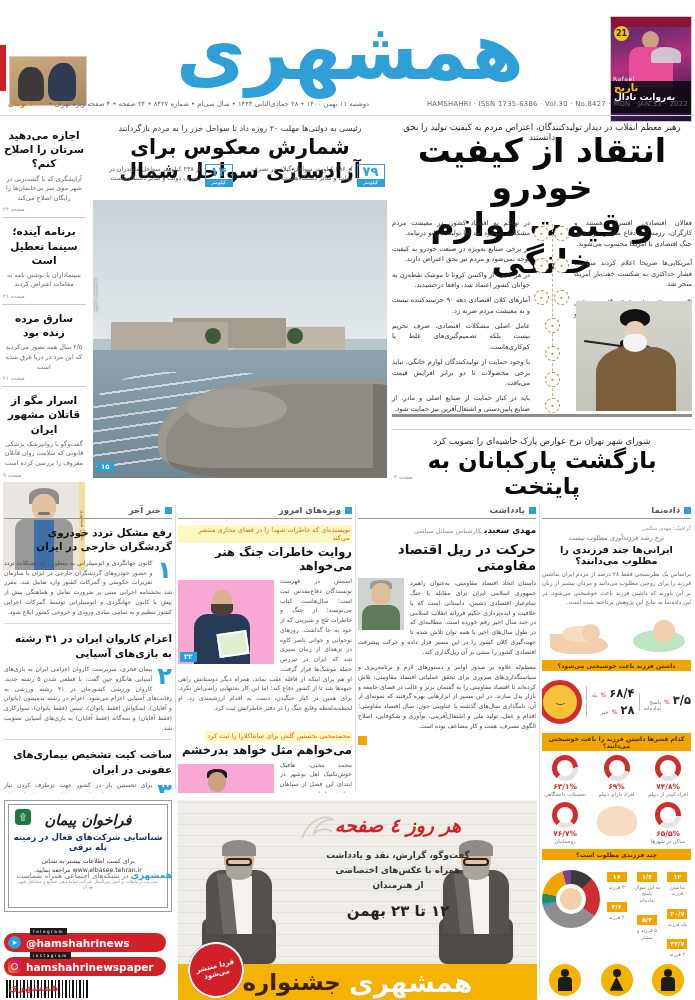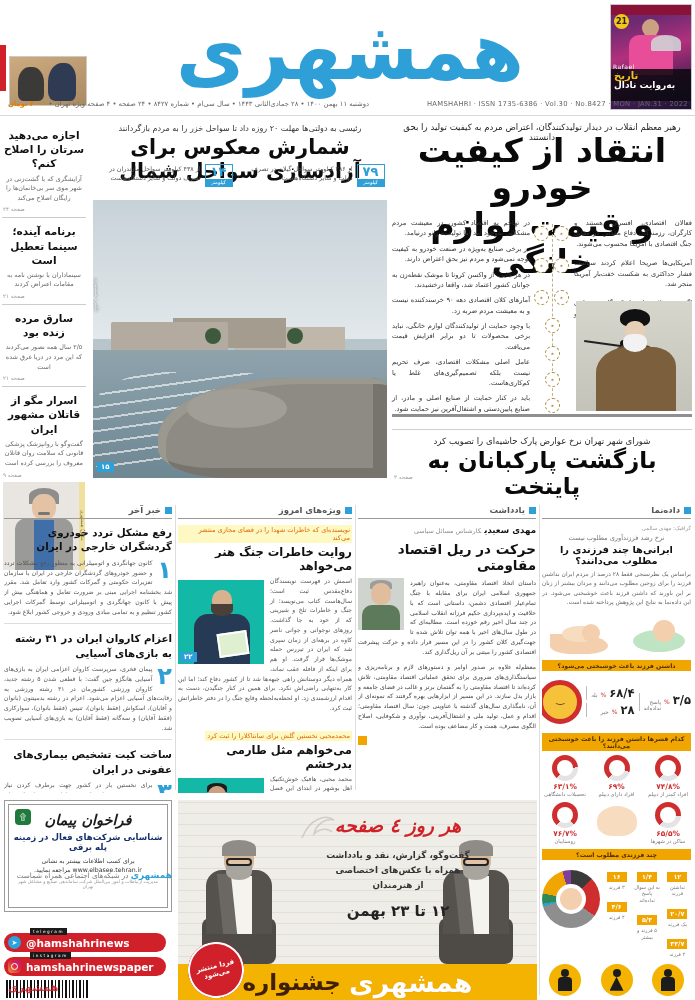--- a/index.html
+++ b/index.html
@@ -9,21 +9,21 @@
   
   .edge-red{left:0;top:45px;width:6px;height:46px;background:#d0202a}
   .mast-photo{left:9px;top:56px;width:76px;height:48px;border:1px solid #cfc9bf;
       background:linear-gradient(135deg,#c9a87c 0 30%,#b59succ 0),linear-gradient(160deg,#cfae85,#9d8precision);
       background:linear-gradient(160deg,#cdab80,#a8induc);}
   .mast-photo{background:linear-gradient(160deg,#cdab80,#a98a64)}
   .mast-photo .fig1{position:absolute;left:8px;bottom:4px;width:26px;height:34px;background:#3c3a38;border-radius:45% 45% 20% 20%}
   .mast-photo .fig2{position:absolute;right:10px;bottom:4px;width:28px;height:38px;background:#2e3b52;border-radius:50% 40% 20% 25%}
   .mast-logo{left:95px;top:8px;width:510px;height:86px;display:flex;align-items:center;justify-content:center;
       color:#2f9fd8;font-weight:bold;font-size:76px;letter-spacing:-4px;transform:scaleY(1.05)}
-  .nadal{left:610px;top:4px;width:80px;height:104px;border:1px solid #c9c9c9;background:linear-gradient(165deg,#6b2a72 0 18%,#b2307c 45%,#411d53 80%,#1c1030);overflow:hidden}
+  .nadal{left:610px;top:16px;width:80px;height:104px;border:1px solid #c9c9c9;background:linear-gradient(165deg,#6b2a72 0 18%,#b2307c 45%,#411d53 80%,#1c1030);overflow:hidden}
   .nadal .topstrip{position:absolute;top:0;left:0;right:0;height:10px;background:#8a1238}
   .nadal .b21{position:absolute;top:9px;left:3px;width:15px;height:15px;border-radius:50%;background:#f5c518;color:#222;
       font-size:8px;font-weight:bold;display:flex;align-items:center;justify-content:center}
   .nadal .shirt{position:absolute;top:30px;left:18px;width:44px;height:40px;background:#e84d9a;border-radius:10px 10px 0 0}
   .nadal .head{position:absolute;top:14px;left:31px;width:17px;height:18px;background:#caa183;border-radius:50%}
   .nadal .cup{position:absolute;top:30px;left:40px;width:30px;height:16px;background:#cfd3d6;border-radius:50% 50% 10% 10%;opacity:.9}
   .nadal .rafael{position:absolute;left:2px;top:58px;color:#fff;font-size:6px;letter-spacing:.5px}
   .nadal .band{position:absolute;left:0;right:0;bottom:8px;height:30px;background:rgba(10,8,14,.85);padding:1px 3px;text-align:left}
   .nadal .t1{color:#f5c518;font-weight:bold;font-size:10px;line-height:1.1}
   .nadal .t2{color:#fff;font-weight:bold;font-size:9px;line-height:1.1}
@@ -106,21 +106,21 @@
   .sec-head .lb{font-size:8.5px;color:#555;font-weight:bold}
   .nw-item{border-bottom:1px solid #ddd;padding-bottom:7px;margin-bottom:7px}
   .nw-item:last-child{border-bottom:none}
   .nw-title{font-weight:bold;font-size:10.3px;color:#111;line-height:1.4;margin-bottom:4px}
   .nw-num{float:right;color:#2f9fd8;font-size:24px;font-weight:bold;line-height:.9;margin-left:5px;margin-top:2px}
   .nw-body{font-size:6.1px;line-height:1.6;color:#555;text-align:justify}
   .vz-card{margin-bottom:10px}
   .vz-kicker{display:inline-block;font-size:6.6px;color:#e0690f;background:#fef9c3;padding:1px 2px;margin-bottom:2px}
   .vz-title{font-weight:bold;font-size:11.5px;color:#111;margin-bottom:3px}
   .vz-body{font-size:6.1px;line-height:1.6;color:#555;text-align:justify}
-  .vz-photo{float:left;width:86px;height:84px;margin:4px 6px 8px 0;position:relative;background:#14b8a6;overflow:hidden}
+  .vz-photo{float:left;width:96px;height:84px;margin:4px 6px 8px 0;position:relative;background:#f9a8d4;overflow:hidden}
   .vz-page{position:absolute;left:2px;bottom:2px;background:#2f9fd8;color:#fff;font-size:7px;font-weight:bold;padding:1px 4px}
   .bookman .head3{position:absolute;top:10px;left:34px;width:20px;height:22px;background:#d8b28e;border-radius:45%}
   .bookman .beard3{position:absolute;top:24px;left:33px;width:22px;height:12px;background:#4a4038;border-radius:0 0 50% 50%}
   .bookman .shirt3{position:absolute;top:34px;left:16px;width:56px;height:50px;background:#273a55;border-radius:14px 14px 0 0}
   .bookman .book{position:absolute;top:52px;left:40px;width:26px;height:20px;background:#dff0d0;border:2px solid #fff;transform:rotate(-8deg)}
   .kelme .head4{position:absolute;top:8px;left:30px;width:18px;height:20px;background:#caa183;border-radius:45%}
   .kelme .hair4{position:absolute;top:5px;left:29px;width:20px;height:9px;background:#1c1c1c;border-radius:50% 50% 0 0}
   .yd-author{font-size:8.6px;font-weight:bold;color:#111}
   .yd-role{font-size:6.4px;color:#888;margin-right:3px;font-weight:normal}
   .yd-title{font-weight:bold;font-size:13.5px;color:#111;margin:6px 0 5px}
@@ -319,22 +319,22 @@
   <div class="abs spine-ico" style="left:554px;top:290px"></div>
   <div class="abs spine-ico" style="left:545px;top:318px"></div>
   <div class="abs spine-ico" style="left:545px;top:346px"></div>
   <div class="abs spine-ico" style="left:545px;top:372px"></div>
   <div class="abs spine-ico" style="left:545px;top:398px"></div>
   <div class="abs ld-left">
     <div class="blt">در تهاجم به اقتصاد کشور، در معیشت مردم مشکلاتی به‌وجود آمد اما تولید به زانو درنیامد.</div>
     <div class="blt">در برخی صنایع به‌ویژه در صنعت خودرو به کیفیت توجه نمی‌شود و مردم نیز بحق اعتراض دارند.</div>
     <div class="blt">در هر جایی، از واکسن کرونا تا موشک نقطه‌زن به جوانان کشور اعتماد شد، واقعا درخشیدند.</div>
     <div class="blt">آمارهای کلان اقتصادی دهه ۹۰ خرسندکننده نیست و به معیشت مردم ضربه زد.</div>
+    <div class="blt">عامل اصلی مشکلات اقتصادی، صرف تحریم نیست بلکه تصمیم‌گیری‌های غلط یا کم‌کاری‌هاست.</div>
     <div class="blt">با وجود حمایت از تولیدکنندگان لوازم خانگی، نباید برخی محصولات تا دو برابر افزایش قیمت می‌یافت.</div>
-    <div class="blt">عامل اصلی مشکلات اقتصادی، صرف تحریم نیست بلکه تصمیم‌گیری‌های غلط یا کم‌کاری‌هاست.</div>
     <div class="blt">باید در کنار حمایت از صنایع اصلی و مادر، از صنایع پایین‌دستی و اشتغال‌آفرین نیز حمایت شود.</div>
   </div>
   <div class="abs ld-right">
     <div class="blt">فعالان اقتصادی، افسران هستند و کارگران، رزمندگان دفاع مقدس در مقابل جنگ اقتصادی با آمریکا محسوب می‌شوند.</div>
     <div class="blt">آمریکایی‌ها صریحا اعلام کردند سیاست فشار حداکثری به شکست خفت‌بار آمریکا منجر شد.</div>
     <div class="blt">اگر مسئولان با تولیدکنندگان همراهی بیشتری می‌کردند، آسیب‌ها کمتر و موفقیت‌ها بیشتر می‌شد.</div>
   </div>
   <div class="abs kh-photo">
     <div class="mic"></div>
     <div class="mic2"></div>
@@ -385,21 +385,21 @@
         <div class="shirt3"></div>
         <div class="head3"></div>
         <div class="beard3"></div>
         <div class="book"></div>
         <span class="vz-page">۲۲</span>
       </div>
       <div class="vz-body">اسمش در فهرست نویسندگان دفاع‌مقدس ثبت است؛ سال‌هاست کتاب می‌نویسد؛ از جنگ و خاطرات تلخ و شیرینی که از خود به جا گذاشت. روزهای نوجوانی و جوانی ناصر کاوه در برهه‌ای از زمان سپری شد که ایران در تیررس حمله موشک‌ها قرار گرفت. او هم برای اینکه از قافله عقب نماند، همراه دیگر دوستانش راهی جبهه‌ها شد تا از کشور دفاع کند؛ اما این کار به‌تنهایی راضی‌اش نکرد. برای همین در کنار جنگیدن، دست به اقدام ارزشمندی زد. او لحظه‌به‌لحظه وقایع جنگ را در دفتر خاطراتش ثبت کرد.</div>
     </div>
     <div class="vz-card">
       <span class="vz-kicker">محمدمحبی نخستین گلش برای سانتاکلارا را ثبت کرد</span>
-      <div class="vz-title">می‌خواهم مثل طارمی بدرخشم</div>
+      <div class="vz-title">می‌خواهم مثل خواهد بدرخشم</div>
       <div class="vz-photo kelme">
 
         <div class="hair4"></div>
         <div class="head4"></div>
 
       </div>
       <div class="vz-body">محمد محبی، هافبک خوش‌تکنیک اهل بوشهر در ابتدای این فصل از سپاهان جدا شد تا با حضور در تیم سانتاکلارای پرتغال به جمع لژیونرهای فوتبال ایران در اروپا اضافه شود. او در ماه‌های ابتدایی حضورش در پرتغال فرصت چندانی برای درخشش پیدا نکرد تا اینکه هفته گذشته در حضور ۸۰ دقیقه‌ای مقابل فامالیسائو بالاخره طلسم را شکست و برای تیمش گل زد. محبی که حالا به درخشش بیشتر در تیمش امیدوار شده، در گفت‌وگو با همشهری از اوضاع و احوال این روزها و رویاهای آینده‌اش گفته است.</div>
     </div>
   </div>
 

